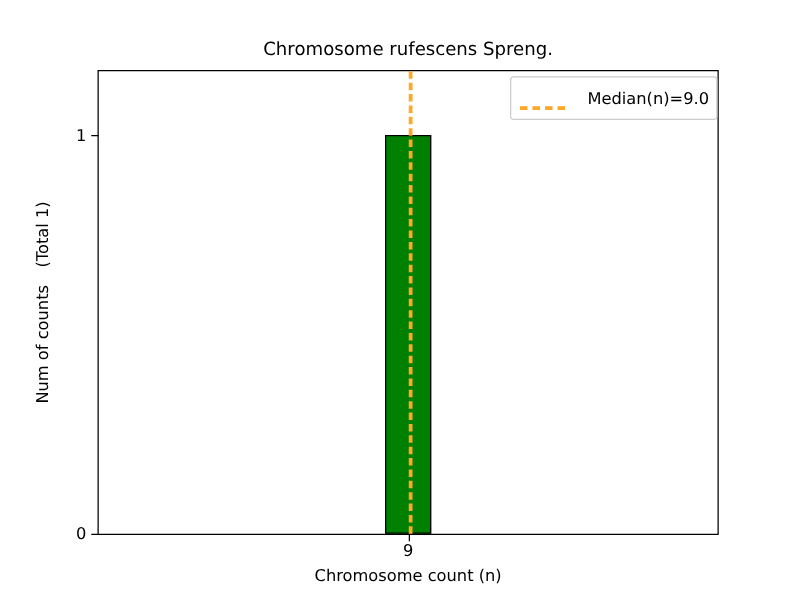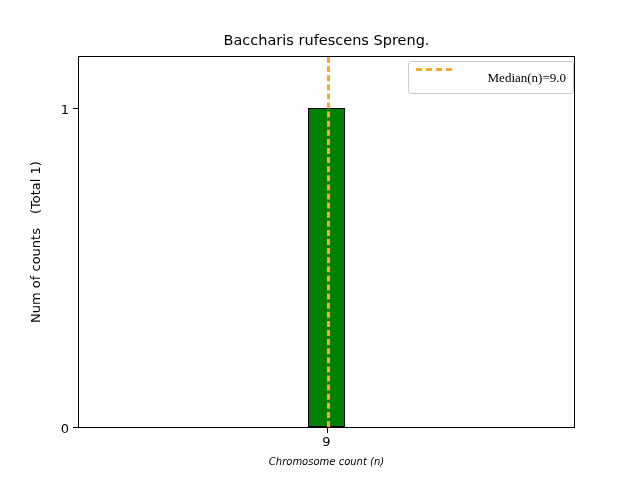--- a/index.html
+++ b/index.html
@@ -109,24 +109,23 @@
     white-space: nowrap;
   }
 
   
   #xlabel {
     position: absolute;
     left: 78px;
     top: 454px;
     width: 497px;
     text-align: center;
-    font-size: 10px;
+    font-size: 13px;
     line-height: 15px;
     white-space: nowrap;
-    font-style: italic;
   }
 
   #ylabel-wrap {
     position: absolute;
     left: 0px;
     top: 56px;
     width: 70px;
     height: 372px;
   }
   #ylabel {
@@ -151,23 +150,22 @@
     top: 61px;
     width: 166px;
     box-sizing: border-box;
     border: 1px solid #cccccc;
     border-radius: 3px;
     background: rgba(255,255,255,0.92);
     padding: 6px 7px 7px 7px;
   }
   .legend-row {
     display: flex;
-    align-items: flex-start;
+    align-items: flex-end;
     gap: 18px;
-    font-family: Liberation Serif, serif;
   }
   .legend-sample {
     flex: 0 0 auto;
     width: 36px;
     height: 0;
     border-top: 3.5px dashed #ffa726;
   }
   .legend-texts {
     flex: 1 1 auto;
     text-align: right;
@@ -177,21 +175,21 @@
     line-height: 17px;
     white-space: nowrap;
     color: #000000;
   }
 </style>
 </head>
 <body>
 
 <div id="figure">
 
-  <div id="chart-title">Baccharis rufescens Spreng.</div>
+  <div id="chart-title">Chromosome rufescens Spreng.</div>
 
   <div id="plot-area">
     <div id="plot-inner">
 
       <div class="ytick" style="top: 100%;">
         <span class="ytick-label">0</span>
       </div>
       <div class="ytick" style="top: 13.8%;">
         <span class="ytick-label">1</span>
       </div>

